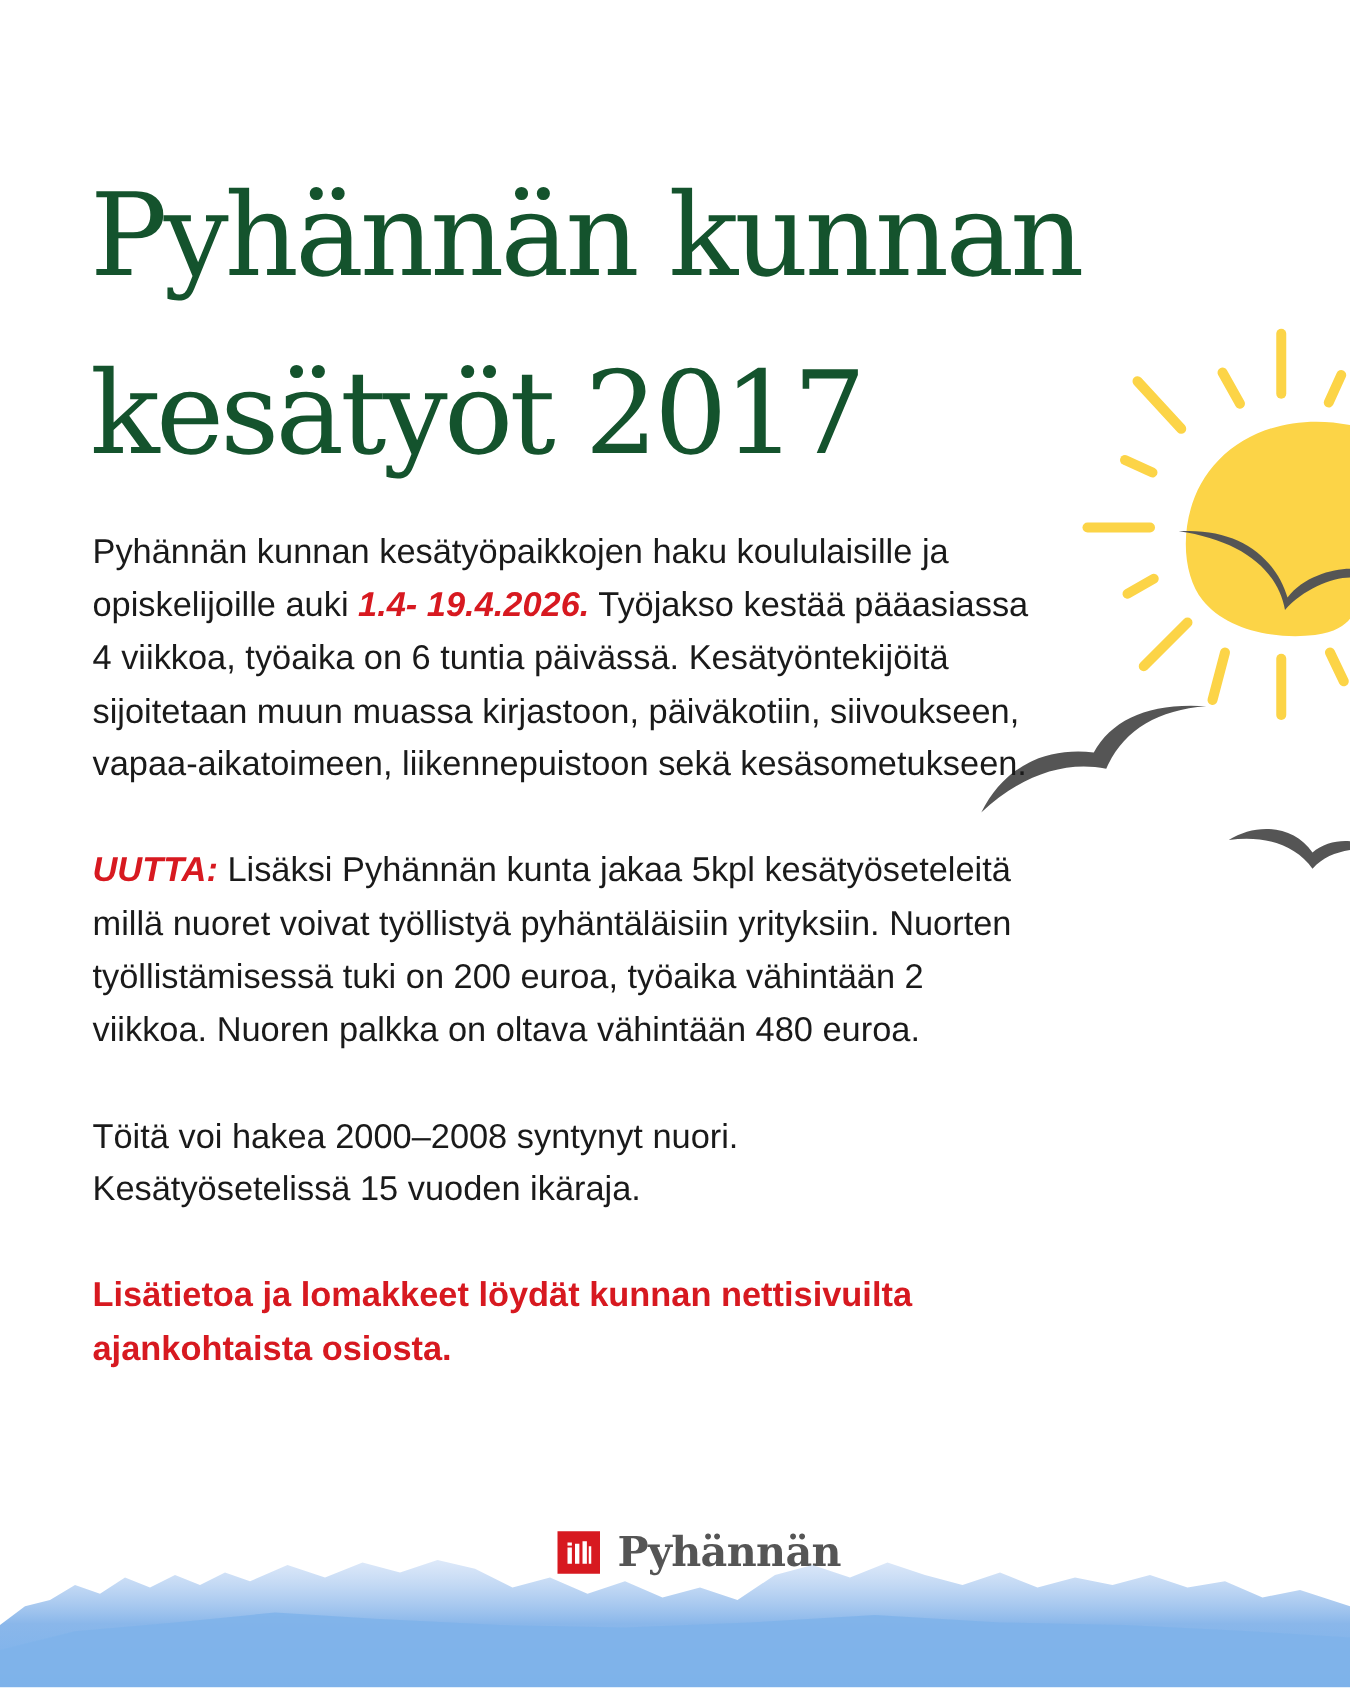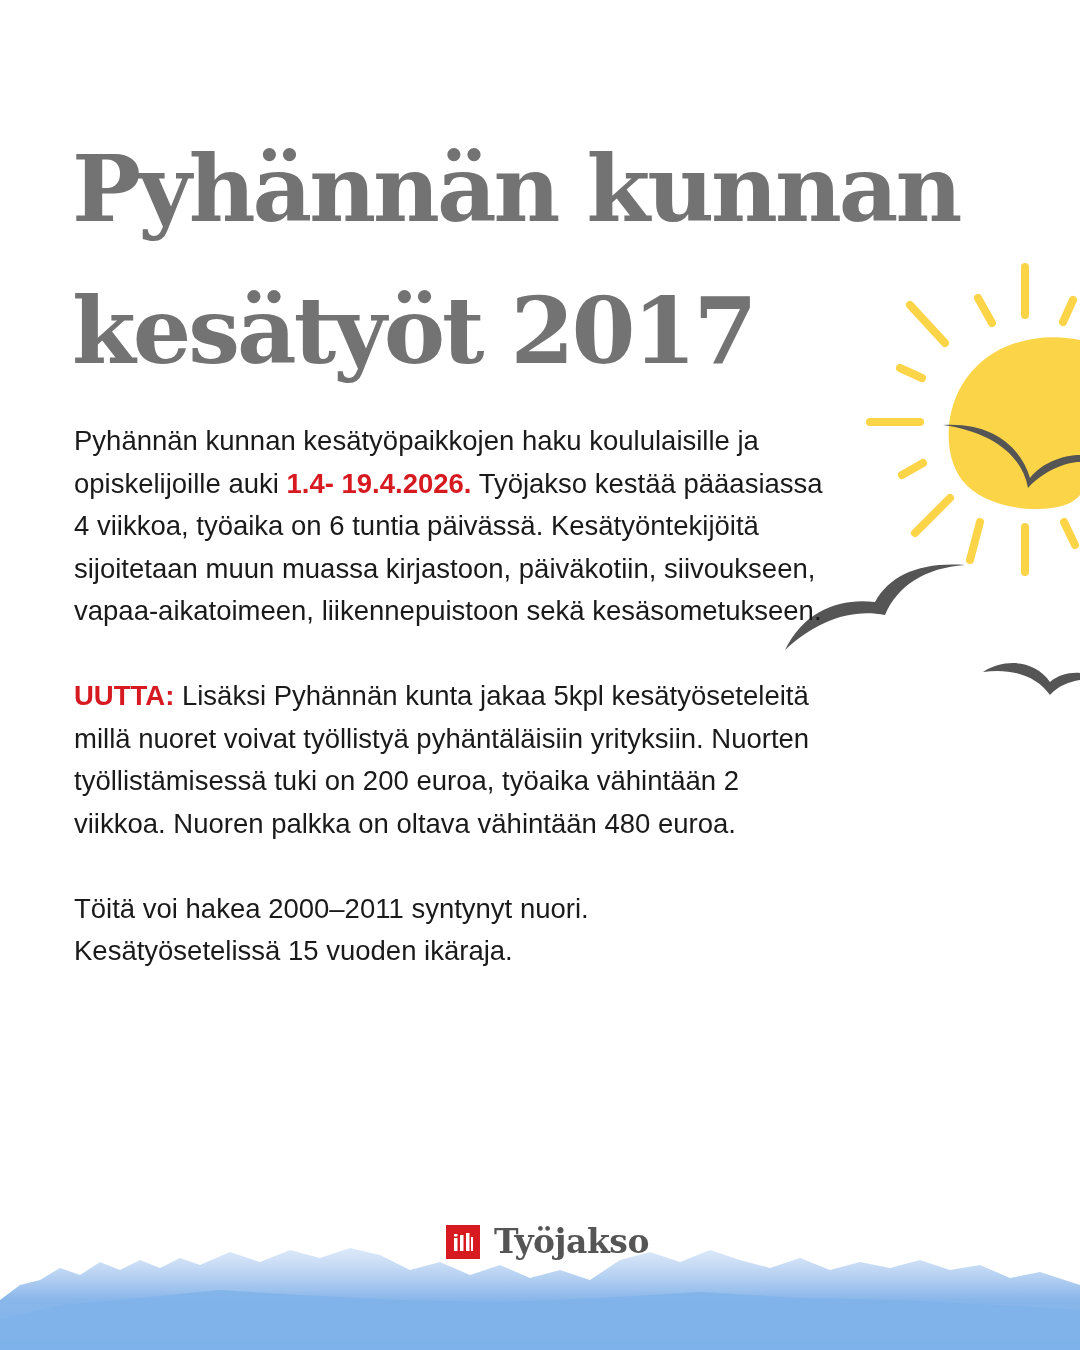--- a/index.html
+++ b/index.html
@@ -13,22 +13,22 @@
       position: relative;
       overflow: hidden;
       font-family: "DejaVu Sans", sans-serif;
     }
     .title {
       position: absolute;
       left: 72px;
       top: 118px;
       margin: 0;
       font-family: "DejaVu Serif", serif;
-      font-weight: bold;
-      color: #737373;
+      font-weight: normal;
+      color: #14532d;
       font-size: 92px;
       line-height: 142px;
       letter-spacing: -3px;
     }
     .title span { display: block; white-space: nowrap; }
     .content {
       position: absolute;
       left: 74px;
       top: 420px;
       width: 760px;
@@ -36,20 +36,21 @@
       font-family: "Liberation Sans", sans-serif;
       font-size: 27.5px;
       line-height: 42.5px;
     }
     .content p {
       margin: 0 0 42.5px 0;
     }
     .red {
       color: #d71920;
       font-weight: bold;
+      font-style: italic;
     }
     .footer-note {
       color: #d71920;
       font-weight: bold;
     }
     .logo {
       position: absolute;
       left: 446px;
       top: 1222px;
       display: flex;
@@ -117,38 +118,39 @@
 </svg>
 
 <div class="content">
   <p>
     <span>Pyhännän kunnan kesätyöpaikkojen haku koululaisille ja opiskelijoille auki </span><span class="red">1.4- 19.4.2026.</span><span> Työjakso kestää pääasiassa 4 viikkoa, työaika on 6 tuntia päivässä. Kesätyöntekijöitä sijoitetaan muun muassa kirjastoon, päiväkotiin, siivoukseen, vapaa-aikatoimeen, liikennepuistoon sekä kesäsometukseen.</span>
   </p>
   <p>
     <span class="red">UUTTA:</span><span> Lisäksi Pyhännän kunta jakaa 5kpl kesätyöseteleitä millä nuoret voivat työllistyä pyhäntäläisiin yrityksiin. Nuorten työllistämisessä tuki on 200 euroa, työaika vähintään 2 viikkoa. Nuoren palkka on oltava vähintään 480 euroa.</span>
   </p>
   <p>
-    <span>Töitä voi hakea 2000–2011 syntynyt nuori.</span><br>
+    <span>Töitä voi hakea 2000–2008 syntynyt nuori.</span><br>
     <span>Kesätyösetelissä 15 vuoden ikäraja.</span>
   </p>
+  <p class="footer-note">Lisätietoa ja lomakkeet löydät kunnan nettisivuilta ajankohtaista osiosta.</p>
 </div>
 
 <div class="logo">
   <div class="logo-mark">
     <svg width="22" height="20" viewBox="0 0 22 20" xmlns="http://www.w3.org/2000/svg">
       <g fill="#ffffff">
         <rect x="2" y="6" width="3.5" height="13"></rect>
         <rect x="2" y="2" width="3.5" height="2.5"></rect>
         <rect x="8" y="3" width="3.5" height="16"></rect>
         <rect x="14" y="1" width="3.5" height="18"></rect>
         <rect x="19" y="5" width="2" height="14"></rect>
       </g>
     </svg>
   </div>
-  <span class="logo-text">Työjakso</span>
+  <span class="logo-text">Pyhännän</span>
 </div>
 
 <svg class="water" viewBox="0 0 1080 110" preserveAspectRatio="none" xmlns="http://www.w3.org/2000/svg">
   <defs>
     <linearGradient id="wg" x1="0" y1="0" x2="0" y2="1">
       <stop offset="0" stop-color="#c7daf5" stop-opacity="0.6"></stop>
       <stop offset="0.5" stop-color="#8ab7ea"></stop>
       <stop offset="1" stop-color="#79b1ec"></stop>
     </linearGradient>
   </defs>

